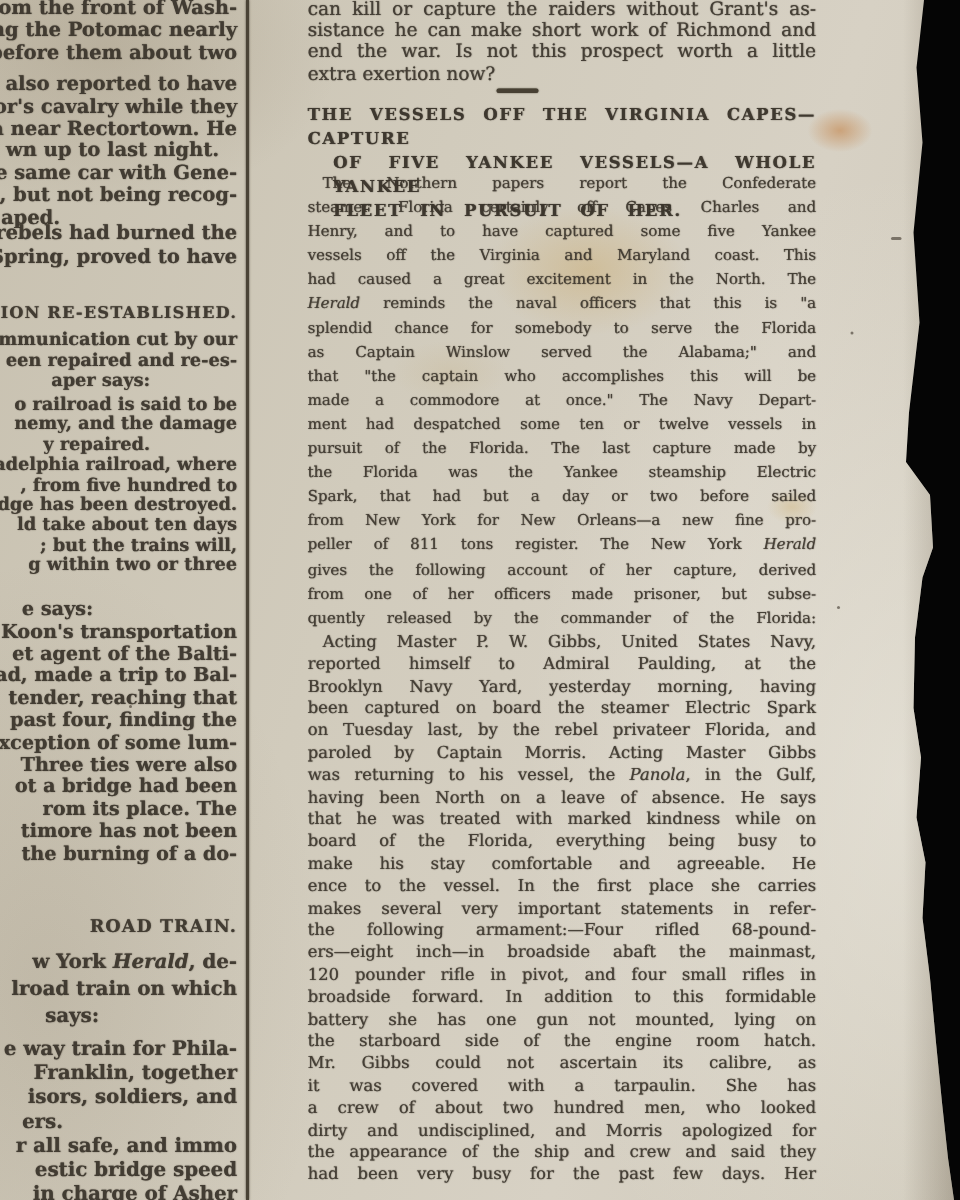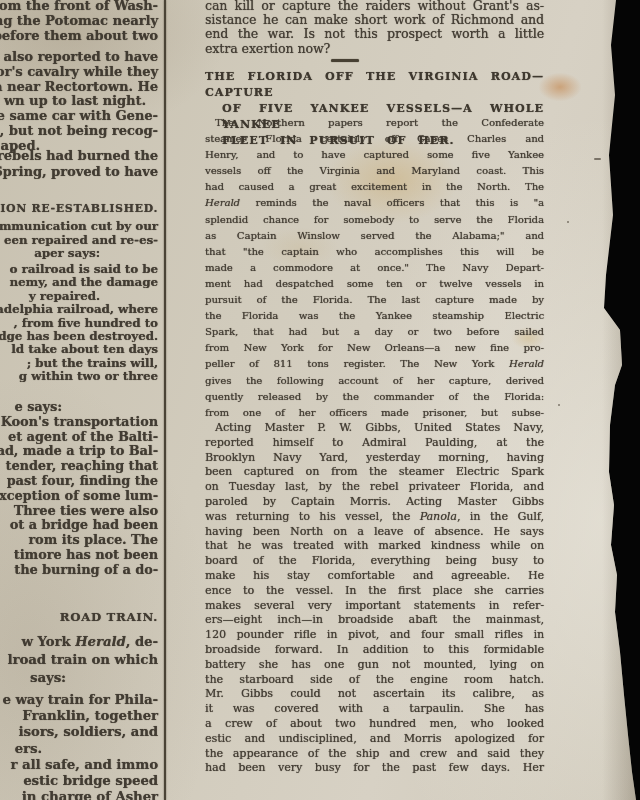--- a/index.html
+++ b/index.html
@@ -134,21 +134,21 @@
     <div id="rule"></div>
 
     <div class="mc intro">
         <div class="line">can kill or capture the raiders without Grant's as-</div>
         <div class="line">sistance he can make short work of Richmond and</div>
         <div class="line">end the war. Is not this prospect worth a little</div>
         <div class="line">extra exertion now?</div>
       </div>
     <div id="divider"></div>
     <div class="mc headline">
-        <div class="line">THE FLORIDA OFF THE VIRGINIA ROAD—CAPTURE</div>
+        <div class="line">THE VESSELS OFF THE VIRGINIA CAPES—CAPTURE</div>
         <div class="line">OF FIVE YANKEE VESSELS—A WHOLE YANKEE</div>
         <div class="line">FLEET IN PURSUIT OF HER.</div>
       </div>
     <div class="mc para1">
         <div class="line">The Northern papers report the Confederate</div>
         <div class="line">steamer Florida certainly off Capes Charles and</div>
         <div class="line">Henry, and to have captured some five Yankee</div>
         <div class="line">vessels off the Virginia and Maryland coast. This</div>
         <div class="line">had caused a great excitement in the North. The</div>
         <div class="line"><i>Herald</i> reminds the naval officers that this is "a</div>
@@ -156,46 +156,47 @@
         <div class="line">as Captain Winslow served the Alabama;" and</div>
         <div class="line">that "the captain who accomplishes this will be</div>
         <div class="line">made a commodore at once." The Navy Depart-</div>
         <div class="line">ment had despatched some ten or twelve vessels in</div>
         <div class="line">pursuit of the Florida. The last capture made by</div>
         <div class="line">the Florida was the Yankee steamship Electric</div>
         <div class="line">Spark, that had but a day or two before sailed</div>
         <div class="line">from New York for New Orleans—a new fine pro-</div>
         <div class="line">peller of 811 tons register. The New York <i>Herald</i></div>
         <div class="line">gives the following account of her capture, derived</div>
+        <div class="line">from one of her officers made prisoner, but subse-</div>
         <div class="line">quently released by the commander of the Florida:</div>
-        <div class="line">from one of her officers made prisoner, but subse-</div>
       </div>
     <div class="mc para2">
         <div class="line">Acting Master P. W. Gibbs, United States Navy,</div>
         <div class="line">reported himself to Admiral Paulding, at the</div>
         <div class="line">Brooklyn Navy Yard, yesterday morning, having</div>
-        <div class="line">been captured on from the steamer Electric Spark</div>
+        <div class="line">been captured on board the steamer Electric Spark</div>
         <div class="line">on Tuesday last, by the rebel privateer Florida, and</div>
         <div class="line">paroled by Captain Morris. Acting Master Gibbs</div>
         <div class="line">was returning to his vessel, the <i>Panola</i>, in the Gulf,</div>
         <div class="line">having been North on a leave of absence. He says</div>
         <div class="line">that he was treated with marked kindness while on</div>
         <div class="line">board of the Florida, everything being busy to</div>
         <div class="line">make his stay comfortable and agreeable. He</div>
         <div class="line">ence to the vessel. In the first place she carries</div>
         <div class="line">makes several very important statements in refer-</div>
+        <div class="line">the following armament:—Four rifled 68-pound-</div>
         <div class="line">ers—eight inch—in broadside abaft the mainmast,</div>
         <div class="line">120 pounder rifle in pivot, and four small rifles in</div>
         <div class="line">broadside forward. In addition to this formidable</div>
         <div class="line">battery she has one gun not mounted, lying on</div>
         <div class="line">the starboard side of the engine room hatch.</div>
         <div class="line">Mr. Gibbs could not ascertain its calibre, as</div>
         <div class="line">it was covered with a tarpaulin. She has</div>
         <div class="line">a crew of about two hundred men, who looked</div>
-        <div class="line">estic and undisciplined, and Morris apologized for</div>
+        <div class="line">dirty and undisciplined, and Morris apologized for</div>
         <div class="line">the appearance of the ship and crew and said they</div>
         <div class="line">had been very busy for the past few days. Her</div>
       </div>
 
     <div class="speck" style="left:567px;top:221px;width:2px;height:2px;"></div>
     <div class="speck" style="left:558px;top:404px;width:2px;height:2px;"></div>
     <div class="speck" style="left:594px;top:158px;width:7px;height:2px;border-radius:1px;"></div>
     <div class="speck" style="left:86px;top:470px;width:2px;height:2px;"></div>
 
     <div id="edge-shade"></div>

